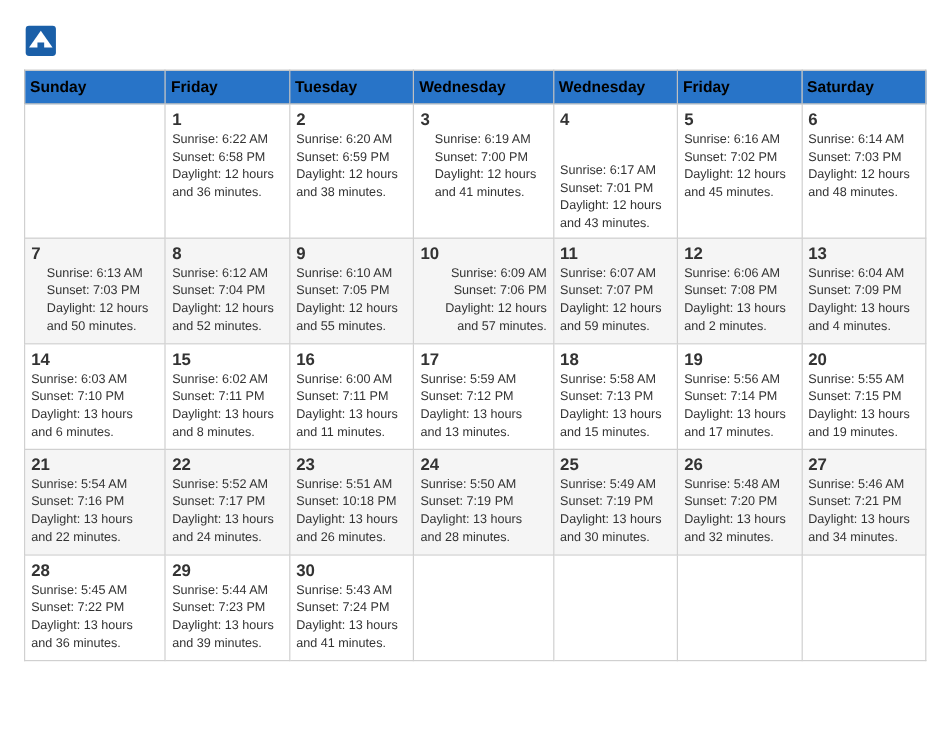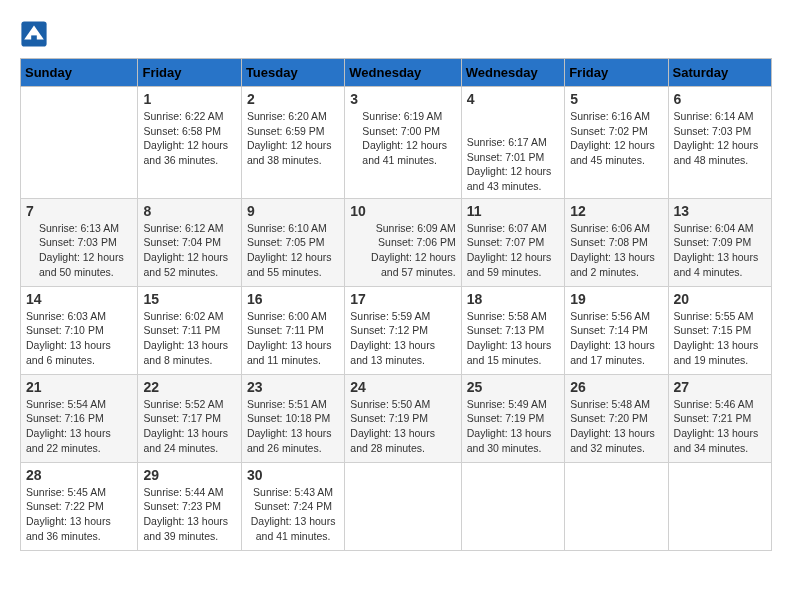--- a/index.html
+++ b/index.html
@@ -329,21 +329,21 @@
         </td>
         <td>
           <span class="day-number">29</span>
           <div class="day-info" style="white-space: pre-line;">Sunrise: 5:44 AM
 Sunset: 7:23 PM
 Daylight: 13 hours
 and 39 minutes.</div>
         </td>
         <td>
           <span class="day-number">30</span>
-          <div class="day-info" style="white-space: pre-line; text-align: center;">Sunrise: 5:43 AM
+          <div class="day-info" style="white-space: pre-line;">Sunrise: 5:43 AM
 Sunset: 7:24 PM
 Daylight: 13 hours
 and 41 minutes.</div>
         </td>
         <td class="empty-cell"></td>
         <td class="empty-cell"></td>
         <td class="empty-cell"></td>
         <td class="empty-cell"></td>
       </tr>
     </tbody>

